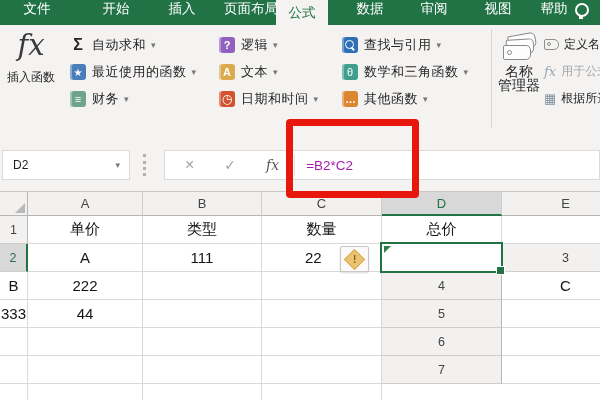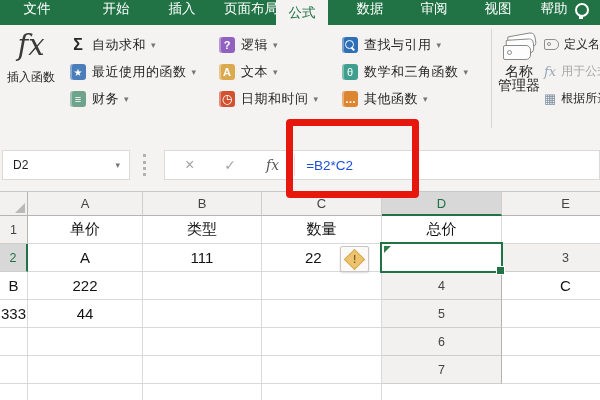--- a/index.html
+++ b/index.html
@@ -61,21 +61,21 @@
            box-sizing:border-box;display:flex;align-items:center;}
   .nametext{font-size:12px;color:#1f1f1f;margin-left:10px;flex:1;}
   .namebox .caret{margin-right:9px;}
   .dots{position:absolute;left:143px;top:24px;height:22px;width:0;border-left:3px dotted #b3b1af;}
   .fpanel{position:absolute;left:164px;top:20px;width:436px;height:30px;background:#fff;border:1px solid #dcdad8;
           box-sizing:border-box;display:flex;align-items:center;}
   .fb-x{margin-left:20px;color:#a3a3a3;font-size:16px;line-height:16px;}
   .fb-check{margin-left:30px;color:#a3a3a3;font-size:14px;}
   .fb-fx{margin-left:30px;font-family:"DejaVu Serif","Liberation Serif",serif;font-style:italic;font-size:14px;color:#595959;}
   .fb-div{margin-left:15px;width:1px;height:22px;background:#e3e1df;}
-  .fb-formula{margin-left:11px;font-size:13.5px;color:#1d4ed8;}
+  .fb-formula{margin-left:11px;font-size:13.5px;color:#a21caf;}
 
   
   .grid{position:absolute;left:0;top:192px;width:630px;display:grid;
         grid-template-columns:28px 115px 119px 120px 120px 128px;
         grid-template-rows:24px repeat(7,28px);background:#fff;}
   .corner{background:#f2f1f0;border-right:1px solid #b7b5b3;border-bottom:1px solid #b7b5b3;position:relative;}
   .corner::after{content:"";position:absolute;right:2px;bottom:2px;width:0;height:0;
                  border-left:10px solid transparent;border-bottom:10px solid #b9b9b9;}
   .ch{background:#f2f1f0;border-right:1px solid #cfcecd;border-bottom:1px solid #b7b5b3;
       color:#444;font-size:13px;display:flex;align-items:center;justify-content:center;}

